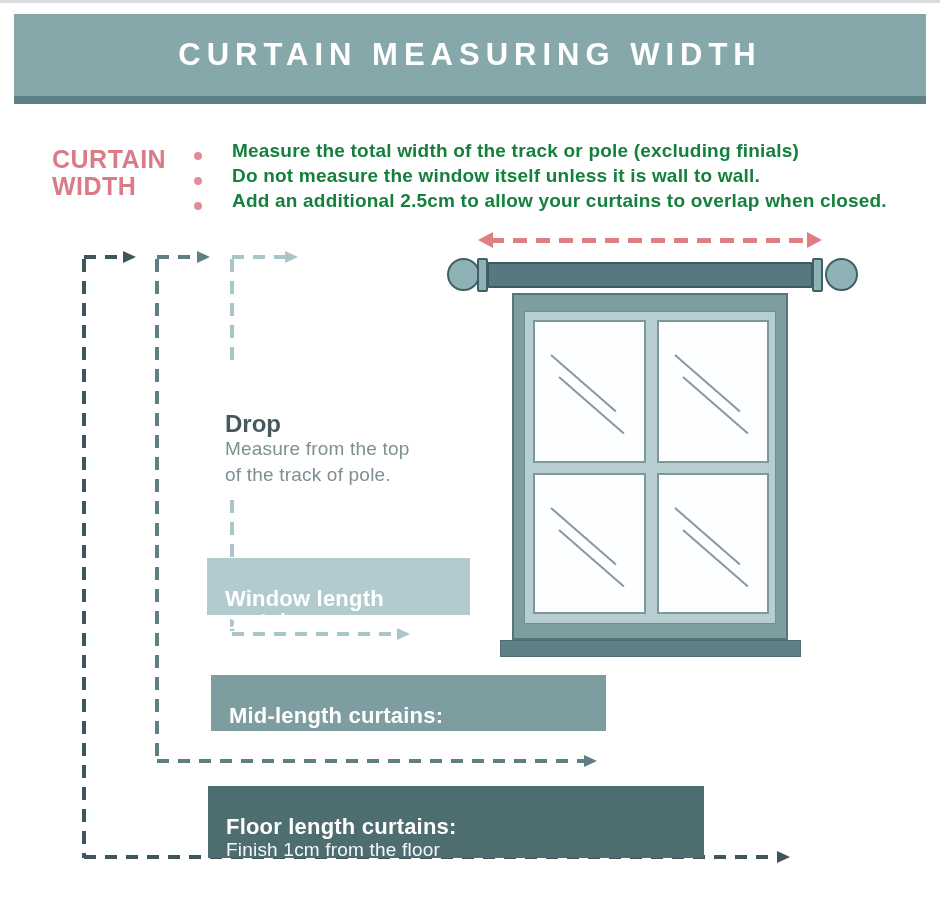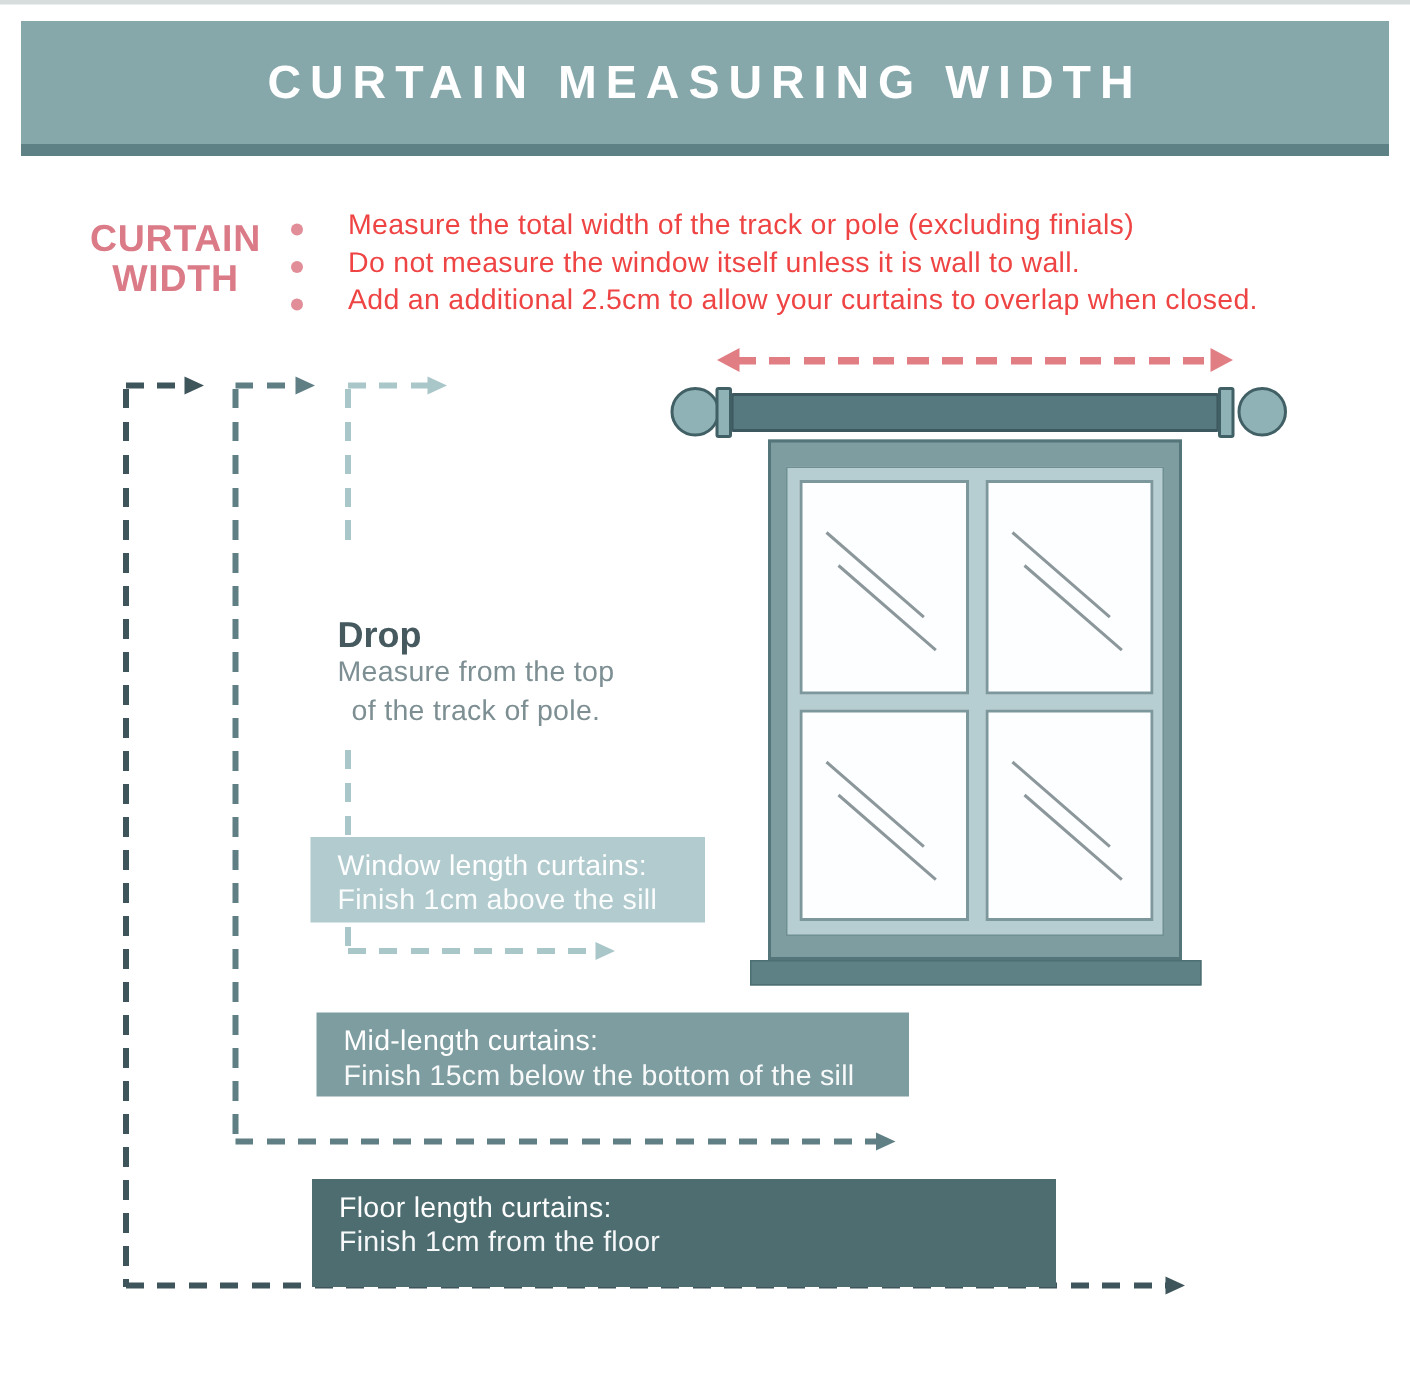--- a/index.html
+++ b/index.html
@@ -12,27 +12,27 @@
   .header-bar{
     position:absolute;left:14px;top:14px;width:912px;height:82px;
     background:#87a8ab;border-bottom:8px solid #5d8184;
     display:flex;align-items:center;justify-content:center;
   }
   .header-bar h1{
     margin:0;color:#ffffff;font-size:31px;font-weight:bold;letter-spacing:6px;
   }
   
   .cw-label{
-    position:absolute;left:52px;top:146px;width:130px;text-align:center;
+    position:absolute;left:52px;top:146px;width:130px;text-align:left;
     color:#db7b87;font-size:25px;font-weight:bold;line-height:27px;letter-spacing:0.5px;
   }
   .bullets{position:absolute;left:190px;top:141px;width:730px;list-style:none;margin:0;padding:0;}
   .bullets li{
-    display:flex;align-items:center;margin-bottom:6px;
-    color:#ef4444;font-size:19px;line-height:19px;letter-spacing:0.2px;
+    display:flex;align-items:flex-end;margin-bottom:6px;
+    color:#15803d;font-size:19px;line-height:19px;letter-spacing:0.2px;font-weight:bold;
   }
   .bullet-dot{
     width:8px;height:8px;border-radius:50%;background:#e18e99;
     margin:5px 30px 0 4px;flex:0 0 8px;
   }
   
   .pink-arrow{position:absolute;left:478px;top:232px;width:344px;height:17px;}
   .pink-arrow .dash{
     position:absolute;left:12px;right:12px;top:6px;height:5px;
     background:repeating-linear-gradient(90deg,#e17e84 0 14px,transparent 14px 23px);
@@ -109,28 +109,28 @@
   .h-arrow.dark .head{border-left:13px solid #3e555b;}
   .h-arrow.medium .head{border-left:13px solid #5f7f84;}
   .h-arrow.light .head{border-left:13px solid #a9c6c9;}
   
   .drop-heading{
     position:absolute;left:225px;top:393px;
     color:#45595f;font-size:24px;font-weight:bold;margin-top:17px;
   }
   .drop-text{
     position:absolute;left:225px;top:436px;
-    color:#7d8f93;font-size:19px;line-height:26px;letter-spacing:0.2px;text-align:center;
+    color:#7d8f93;font-size:19px;line-height:26px;letter-spacing:0.2px;
   }
   
   .len-box{
     position:absolute;color:#ffffff;box-sizing:border-box;
     padding:8px 0 0 18px;
   }
-  .len-box .t{font-size:19px;font-weight:normal;line-height:23px;letter-spacing:0.2px;}
+  .len-box .t{font-size:22px;font-weight:bold;line-height:23px;letter-spacing:0.2px;margin-top:21px;}
   .len-box .s{font-size:19px;line-height:23px;color:rgba(255,255,255,0.95);letter-spacing:0.2px;}
   .len-box.window{left:207px;top:558px;width:263px;height:57px;background:#b2cbcf;}
   .len-box.mid{left:211px;top:675px;width:395px;height:56px;background:#7e9da1;}
   .len-box.floor{left:208px;top:786px;width:496px;height:72px;background:#4d6d71;}
   
   .footer-note{
     position:absolute;left:0;top:878px;width:940px;text-align:center;
     color:#6e8287;font-size:20px;letter-spacing:0.2px;
   }
 </style>

